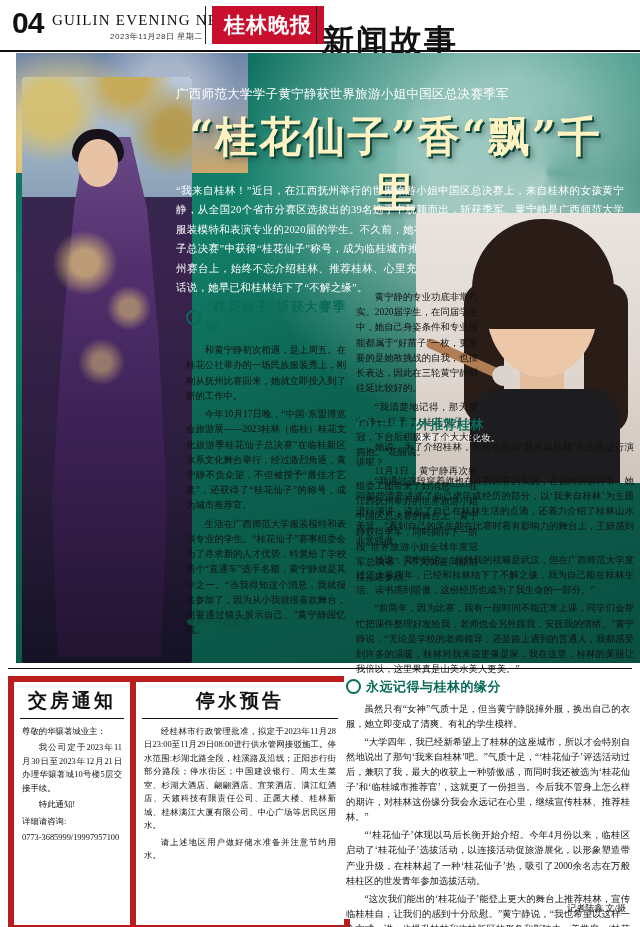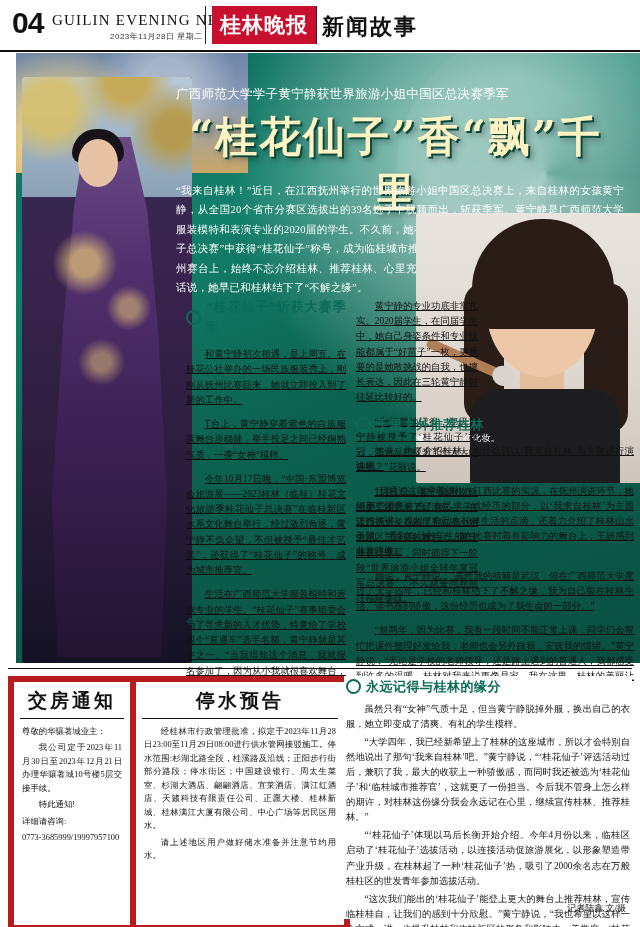--- a/index.html
+++ b/index.html
@@ -11,24 +11,24 @@
     overflow:hidden;
     position:relative;
   }
   .page{position:relative;width:640px;height:927px;overflow:hidden;}
 
   
   .masthead{position:absolute;left:0;top:0;width:640px;height:52px;background:#fff;}
   .page-num{position:absolute;left:12px;top:6px;font-family:"Liberation Sans",sans-serif;font-weight:bold;font-size:30px;letter-spacing:-1px;}
   .paper-en{position:absolute;left:52px;top:12px;font-family:"Liberation Serif",serif;font-size:15px;letter-spacing:1.2px;color:#111;}
   .date-line{position:absolute;left:110px;top:31px;font-size:8px;color:#333;font-family:"Liberation Sans",sans-serif;letter-spacing:.5px;}
-  .red-logo{position:absolute;left:212px;top:6px;width:104px;height:38px;background:#c8102e;color:#fff;
+  .red-logo{position:absolute;left:212px;top:6px;width:112px;height:38px;background:#c8102e;color:#fff;
     display:flex;align-items:center;justify-content:center;font-size:21px;font-weight:bold;letter-spacing:1px;
     font-family:"DejaVu Serif",serif;}
-  .section-title{position:absolute;left:322px;top:12px;font-size:22px;font-weight:bold;letter-spacing:2px;}
+  .section-title{position:absolute;left:322px;top:20px;font-size:32px;font-weight:bold;letter-spacing:2px;}
   .vline{position:absolute;top:6px;width:1px;height:38px;background:#222;}
   .vline.a{left:205px;}
   .vline.b{left:316px;}
   .editor-line{position:absolute;right:8px;top:30px;font-size:7.5px;color:#333;font-family:"Liberation Sans",sans-serif;letter-spacing:.4px;margin-top:24px;}
   .rule-thick{position:absolute;left:0;top:50px;width:640px;height:2px;background:#111;}
 
   
   .hero{position:absolute;left:16px;top:53px;width:640px;height:610px;overflow:hidden;}
   .hero-bg{position:absolute;inset:0;background:
       radial-gradient(circle at 78% 18%, rgba(255,255,255,.55) 0 12%, rgba(255,255,255,0) 40%),
@@ -76,21 +76,21 @@
   .makeup-photo .body{position:absolute;left:54px;top:176px;width:150px;height:100px;background:#1d1d1f;border-radius:30px 30px 0 0;}
   .makeup-photo .neck{position:absolute;left:104px;top:150px;width:44px;height:36px;background:#e3bd9c;}
   .makeup-photo .brush{position:absolute;left:8px;top:140px;width:78px;height:10px;background:#b07d55;transform:rotate(24deg);border-radius:4px;}
   .makeup-photo .brush:after{content:"";position:absolute;right:-16px;top:-5px;width:22px;height:20px;background:#d8d3cd;border-radius:50%;}
 
   .cap-r{position:absolute;right:140px;top:432px;color:#fff;font-size:9px;letter-spacing:.3px;}
   .cap-l{position:absolute;left:186px;top:616px;color:#0d4c3f;font-size:9px;letter-spacing:.3px;}
 
   
   .col{position:absolute;font-size:9.4px;line-height:1.62;text-align:justify;color:#111;}
-  .col p{margin:9px 0 3px 0;text-indent:2em;text-decoration:underline;}
+  .col p{margin:0 0 3px 0;text-indent:2em;}
   .subhead{display:flex;align-items:center;gap:5px;color:#0a6b58;font-weight:bold;font-size:13px;margin:6px 0 5px;letter-spacing:.5px;}
   .subhead .dot{width:11px;height:11px;border-radius:50%;border:2px solid #0a6b58;display:inline-block;flex:none;}
 
   .colA{left:186px;top:290px;width:160px;}
   .colB{left:356px;top:290px;width:122px;}
   .colR{left:356px;top:408px;width:278px;}
 
   
   .rule-bottom{position:absolute;left:8px;top:668px;width:624px;height:1px;background:#111;}
   .notice{position:absolute;border:6px solid #b91c1c;background:#fff;}
@@ -157,21 +157,20 @@
   <div class="cap-l">
     ◆<span>黄宁静在走秀。</span>
   </div>
 
   <div class="col colA">
     <div class="subhead">
       <span class="dot"></span>
       <span>“桂花仙子”斩获大赛季军</span>
     </div>
     <p>和黄宁静初次相遇，是上周五。在桂花公社举办的一场民族服装秀上，刚刚从抚州比赛回来，她就立即投入到了新的工作中。</p>
-    <p>T台上，黄宁静穿着紫色的白族服装舞台步稳健，举手投足之间已经娴熟气质，一袭“女神”模样。</p>
     <p>今年10月17日晚，“中国·东盟博览会旅游展——2023桂林（临桂）桂花文化旅游季桂花仙子总决赛”在临桂新区水系文化舞台举行，经过激烈角逐，黄宁静不负众望，不但被授予“最佳才艺奖”，还获得了“桂花仙子”的称号，成为城市推荐官。</p>
     <p>生活在广西师范大学服装模特和表演专业的学生。“桂花仙子”赛事组委会为了寻求新的人才优势，特意给了学校两个“直通车”选手名额，黄宁静就是其中之一。“当我得知这个消息，我就报名参加了，因为从小我就很喜欢舞台，想要通过镜头展示自己。”黄宁静回忆说。</p>
   </div>
 
   <div class="col colB">
     <p>黄宁静的专业功底非常扎实。2020届学生，在同届学生中，她自己身姿条件和专业技能都属于“好苗子”一枚，更重要的是她敢挑战的自我，也擅长表达，因此在三轮黄宁静时往延比较好的。</p>
     <p>“我清楚地记得，那天黄宁静被授予了‘桂花仙子’桂冠，下台后积极来了个大大的拥抱。”花丽说。</p>
     <p>11月1日，黄宁静再次给组委工团带来了好消息——在江西抚州举办的世界旅游小姐中国区总决赛的舞台上，黄宁静获得季军，同时摘得下一阶段“世界旅游小姐全球年度冠军总决赛”，不久就要问鼎前往福建参战。</p>
   </div>
 
@@ -212,20 +211,20 @@
 
   </div>
 
   <div class="notice n3">
     <div class="txt" style="padding-top:0">
       <div class="subhead" style="margin-top:0">
         <span class="dot"></span>
         <span>永远记得与桂林的缘分</span>
       </div>
       <p>虽然只有“女神”气质十足，但当黄宁静脱掉外服，换出自己的衣服，她立即变成了清爽、有礼的学生模样。</p>
-      <p>“大学四年，我已经新希望上了桂林的这座城市，所以才会特别自然地说出了那句‘我来自桂林’吧。”黄宁静说，“‘桂花仙子’评选活动过后，兼职了我，最大的收获上一种骄傲感，而同时我还被选为‘桂花仙子’和‘临桂城市推荐官’，这就更了一份担当。今后我不管身上怎么样的期许，对桂林这份缘分我会永远记在心里，继续宣传桂林、推荐桂林。”</p>
+      <p>“大学四年，我已经新希望上了桂林的这座城市，所以才会特别自然地说出了那句‘我来自桂林’吧。”气质十足，“‘桂花仙子’评选活动过后，兼职了我，最大的收获上一种骄傲感，而同时我还被选为‘桂花仙子’和‘临桂城市推荐官’，这就更了一份担当。今后我不管身上怎么样的期许，对桂林这份缘分我会永远记在心里，继续宣传桂林、推荐桂林。”</p>
       <p>“‘桂花仙子’体现以马后长衡开始介绍。今年4月份以来，临桂区启动了‘桂花仙子’选拔活动，以连接活动促旅游展化，以形象塑造带产业升级，在桂林起了一种‘桂花仙子’热，吸引了2000余名志在万般桂柱区的世发青年参加选拔活动。</p>
       <p>“这次我们能出的‘桂花仙子’能登上更大的舞台上推荐桂林，宣传临桂桂自，让我们的感到十分欣慰。”黄宁静说，“我也希望以这样一个方式，进一步提升桂林和临桂新区的形象和影响力，美誉度。‘桂花仙子’们都能香飘千里，香飘万里……”</p>
     </div>
     <div class="byline">记者陆鑫 文/摄</div>
   </div>
 
 </div>
 
 </body></html>

